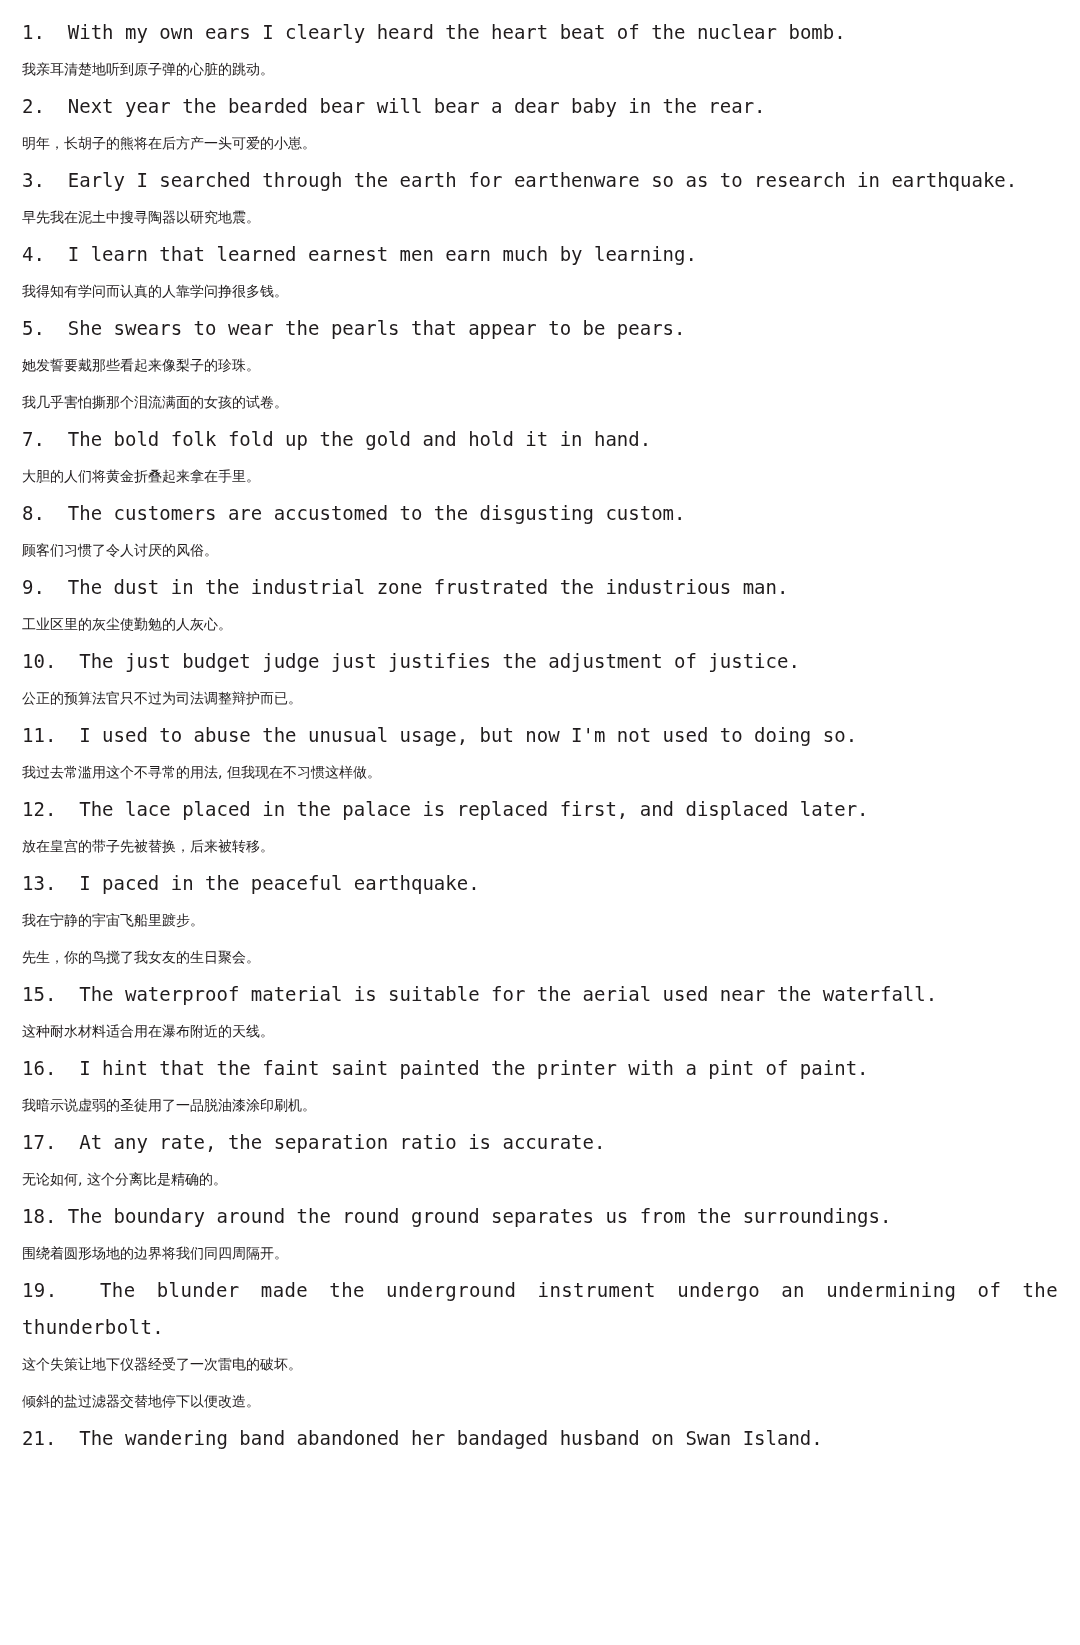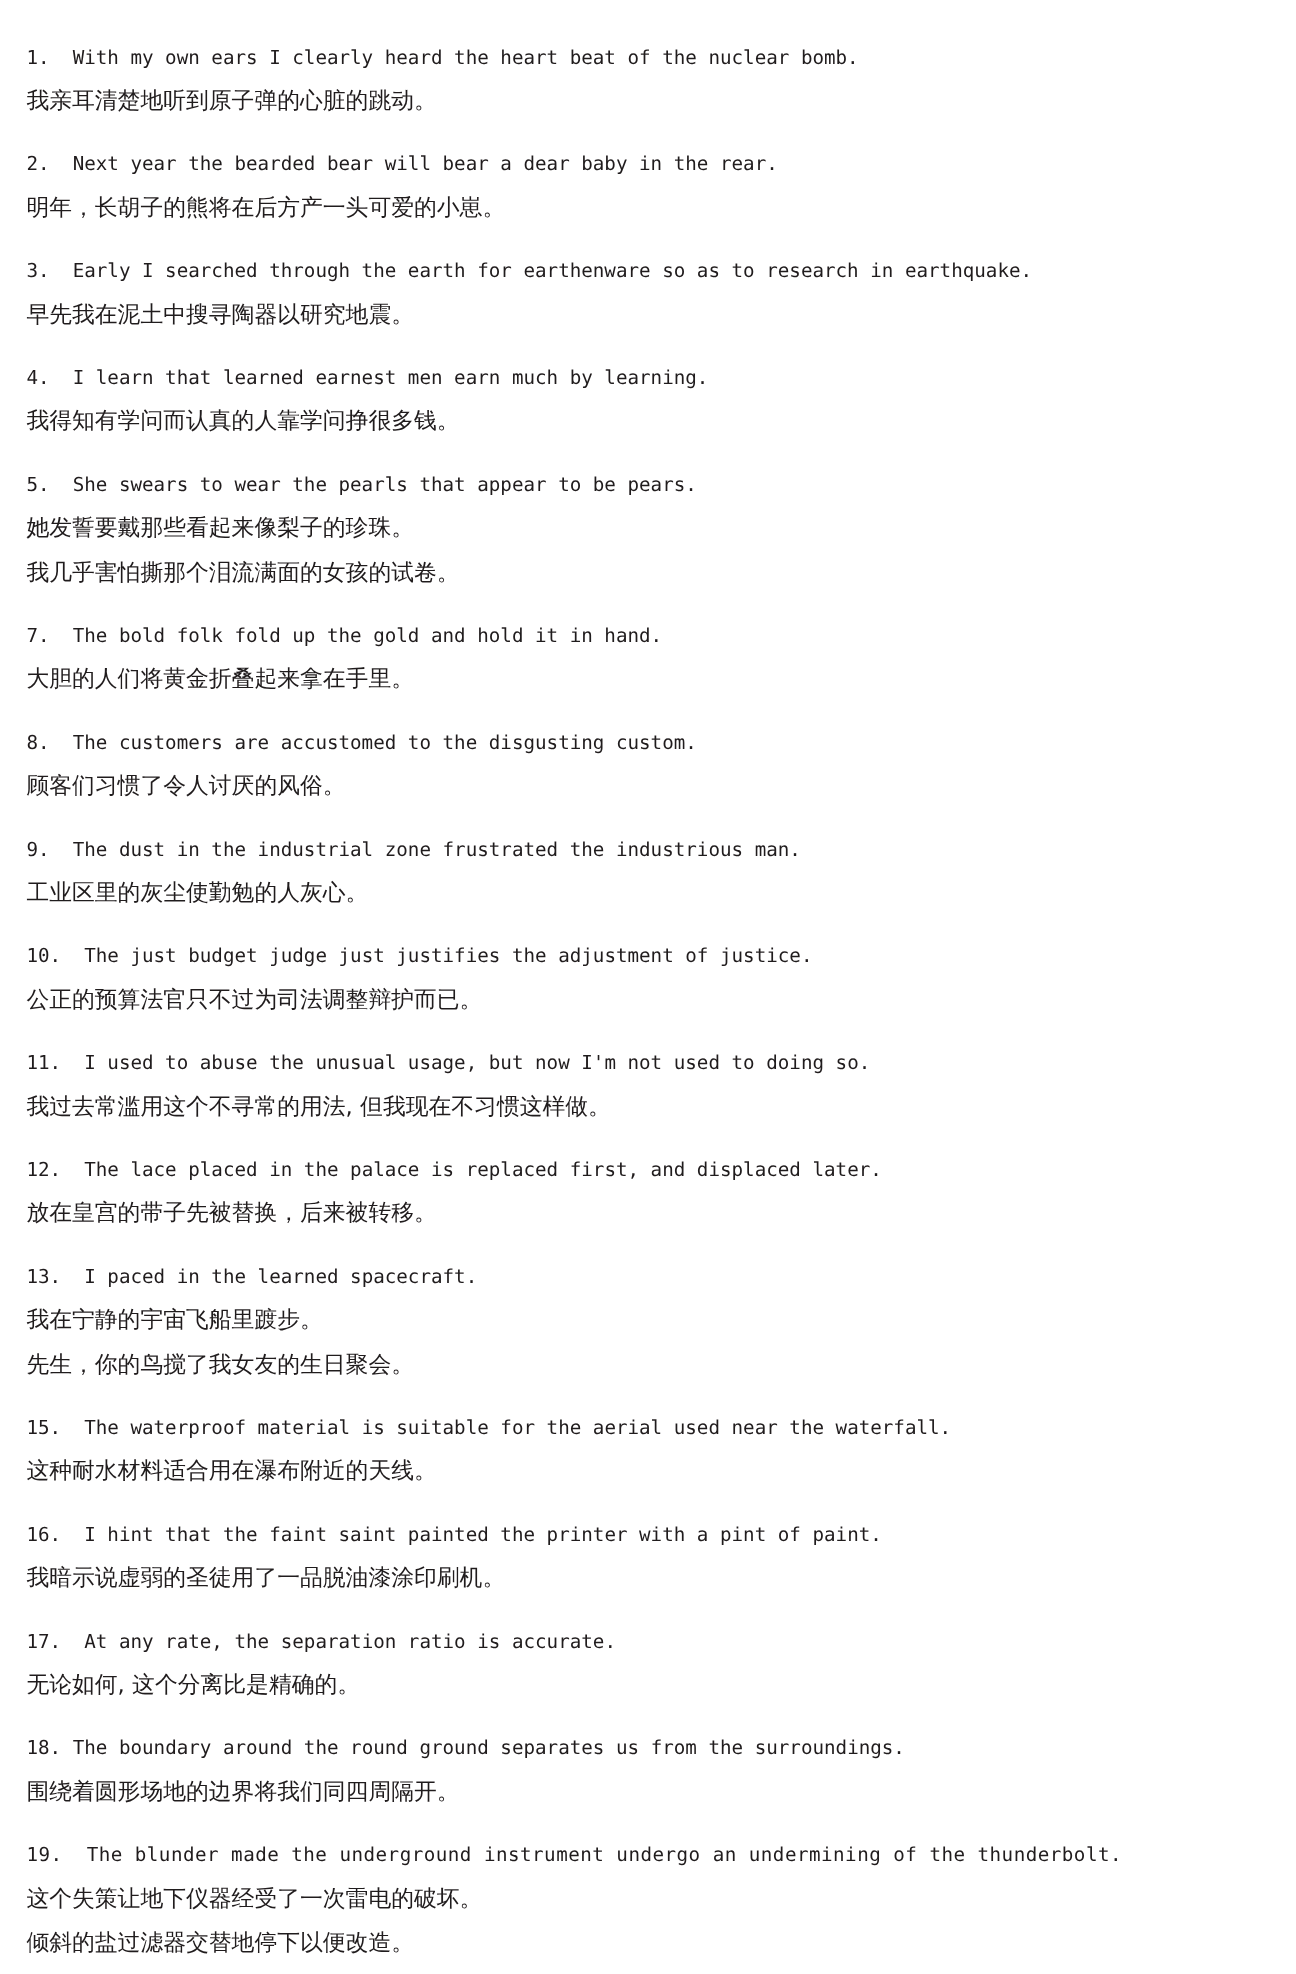--- a/index.html
+++ b/index.html
@@ -16,35 +16,34 @@
   .page {
     width: 1080px;
     box-sizing: border-box;
     padding: 14px 22px 0 22px;
   }
   .entry {
     margin: 0 0 0 0;
   }
   .line-en {
     font-family: "DejaVu Sans Mono", "Liberation Mono", monospace;
-    font-size: 16px;
+    font-size: 19px;
     line-height: 37px;
     letter-spacing: 0px;
     white-space: normal;
     color: #201c1d;
     text-align: justify;
     text-justify: inter-word;
-    margin-top: 15px;
   }
   .line-en.wide {
     letter-spacing: 0.4px;
   }
   .line-zh {
     font-family: "DejaVu Sans", "Liberation Sans", sans-serif;
-    font-size: 19px;
+    font-size: 14px;
     line-height: 37px;
     color: #201c1d;
   }
   .num {
     font-family: "DejaVu Sans Mono", "Liberation Mono", monospace;
   }
 </style>
 </head>
 <body>
 
@@ -103,21 +102,21 @@
     <div class="line-en"><span class="num">11.</span>&nbsp; <span>I used to abuse the unusual usage, but now I'm not used to doing so.</span></div>
     <div class="line-zh">我过去常滥用这个不寻常的用法, 但我现在不习惯这样做。</div>
   </div>
 
   <div class="entry">
     <div class="line-en"><span class="num">12.</span>&nbsp; <span>The lace placed in the palace is replaced first, and displaced later.</span></div>
     <div class="line-zh">放在皇宫的带子先被替换，后来被转移。</div>
   </div>
 
   <div class="entry">
-    <div class="line-en"><span class="num">13.</span>&nbsp; <span>I paced in the learned spacecraft.</span></div>
+    <div class="line-en"><span class="num">13.</span>&nbsp; <span>I paced in the peaceful earthquake.</span></div>
     <div class="line-zh">我在宁静的宇宙飞船里踱步。</div>
   </div>
 
   <div class="entry">
     <div class="line-zh">先生，你的鸟搅了我女友的生日聚会。</div>
   </div>
 
   <div class="entry">
     <div class="line-en"><span class="num">15.</span>&nbsp; <span>The waterproof material is suitable for the aerial used near the waterfall.</span></div>
     <div class="line-zh">这种耐水材料适合用在瀑布附近的天线。</div>

